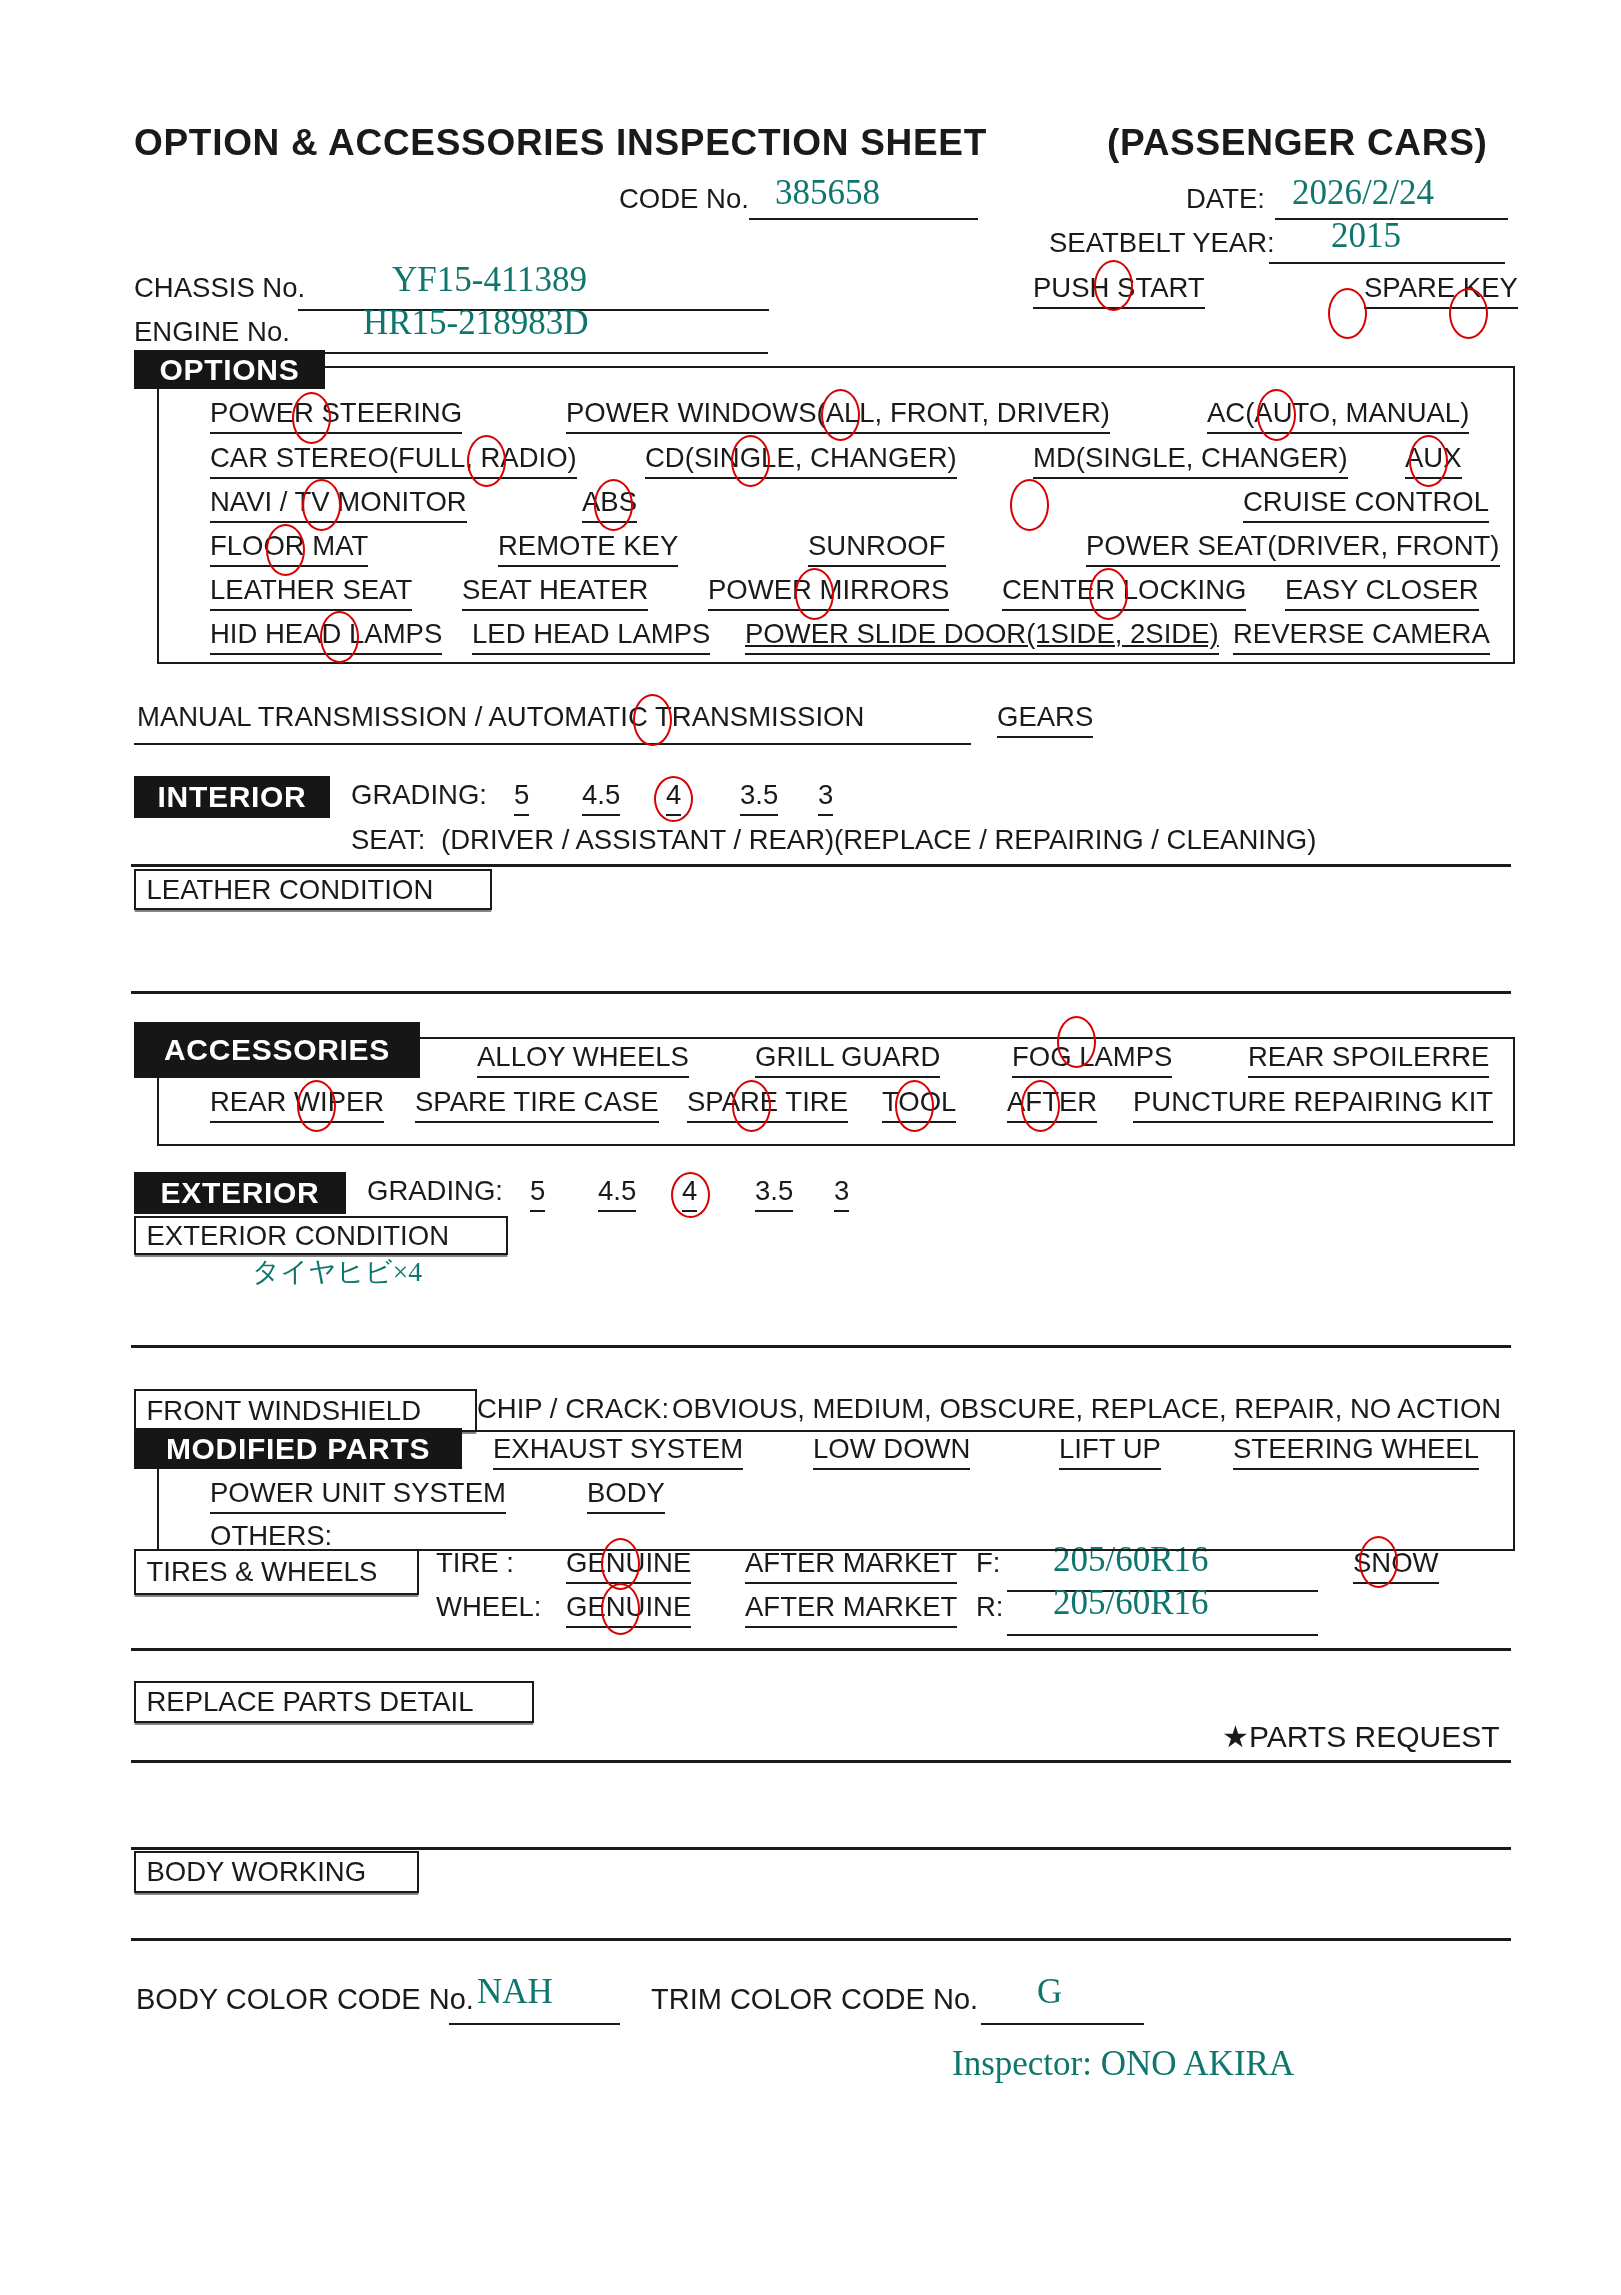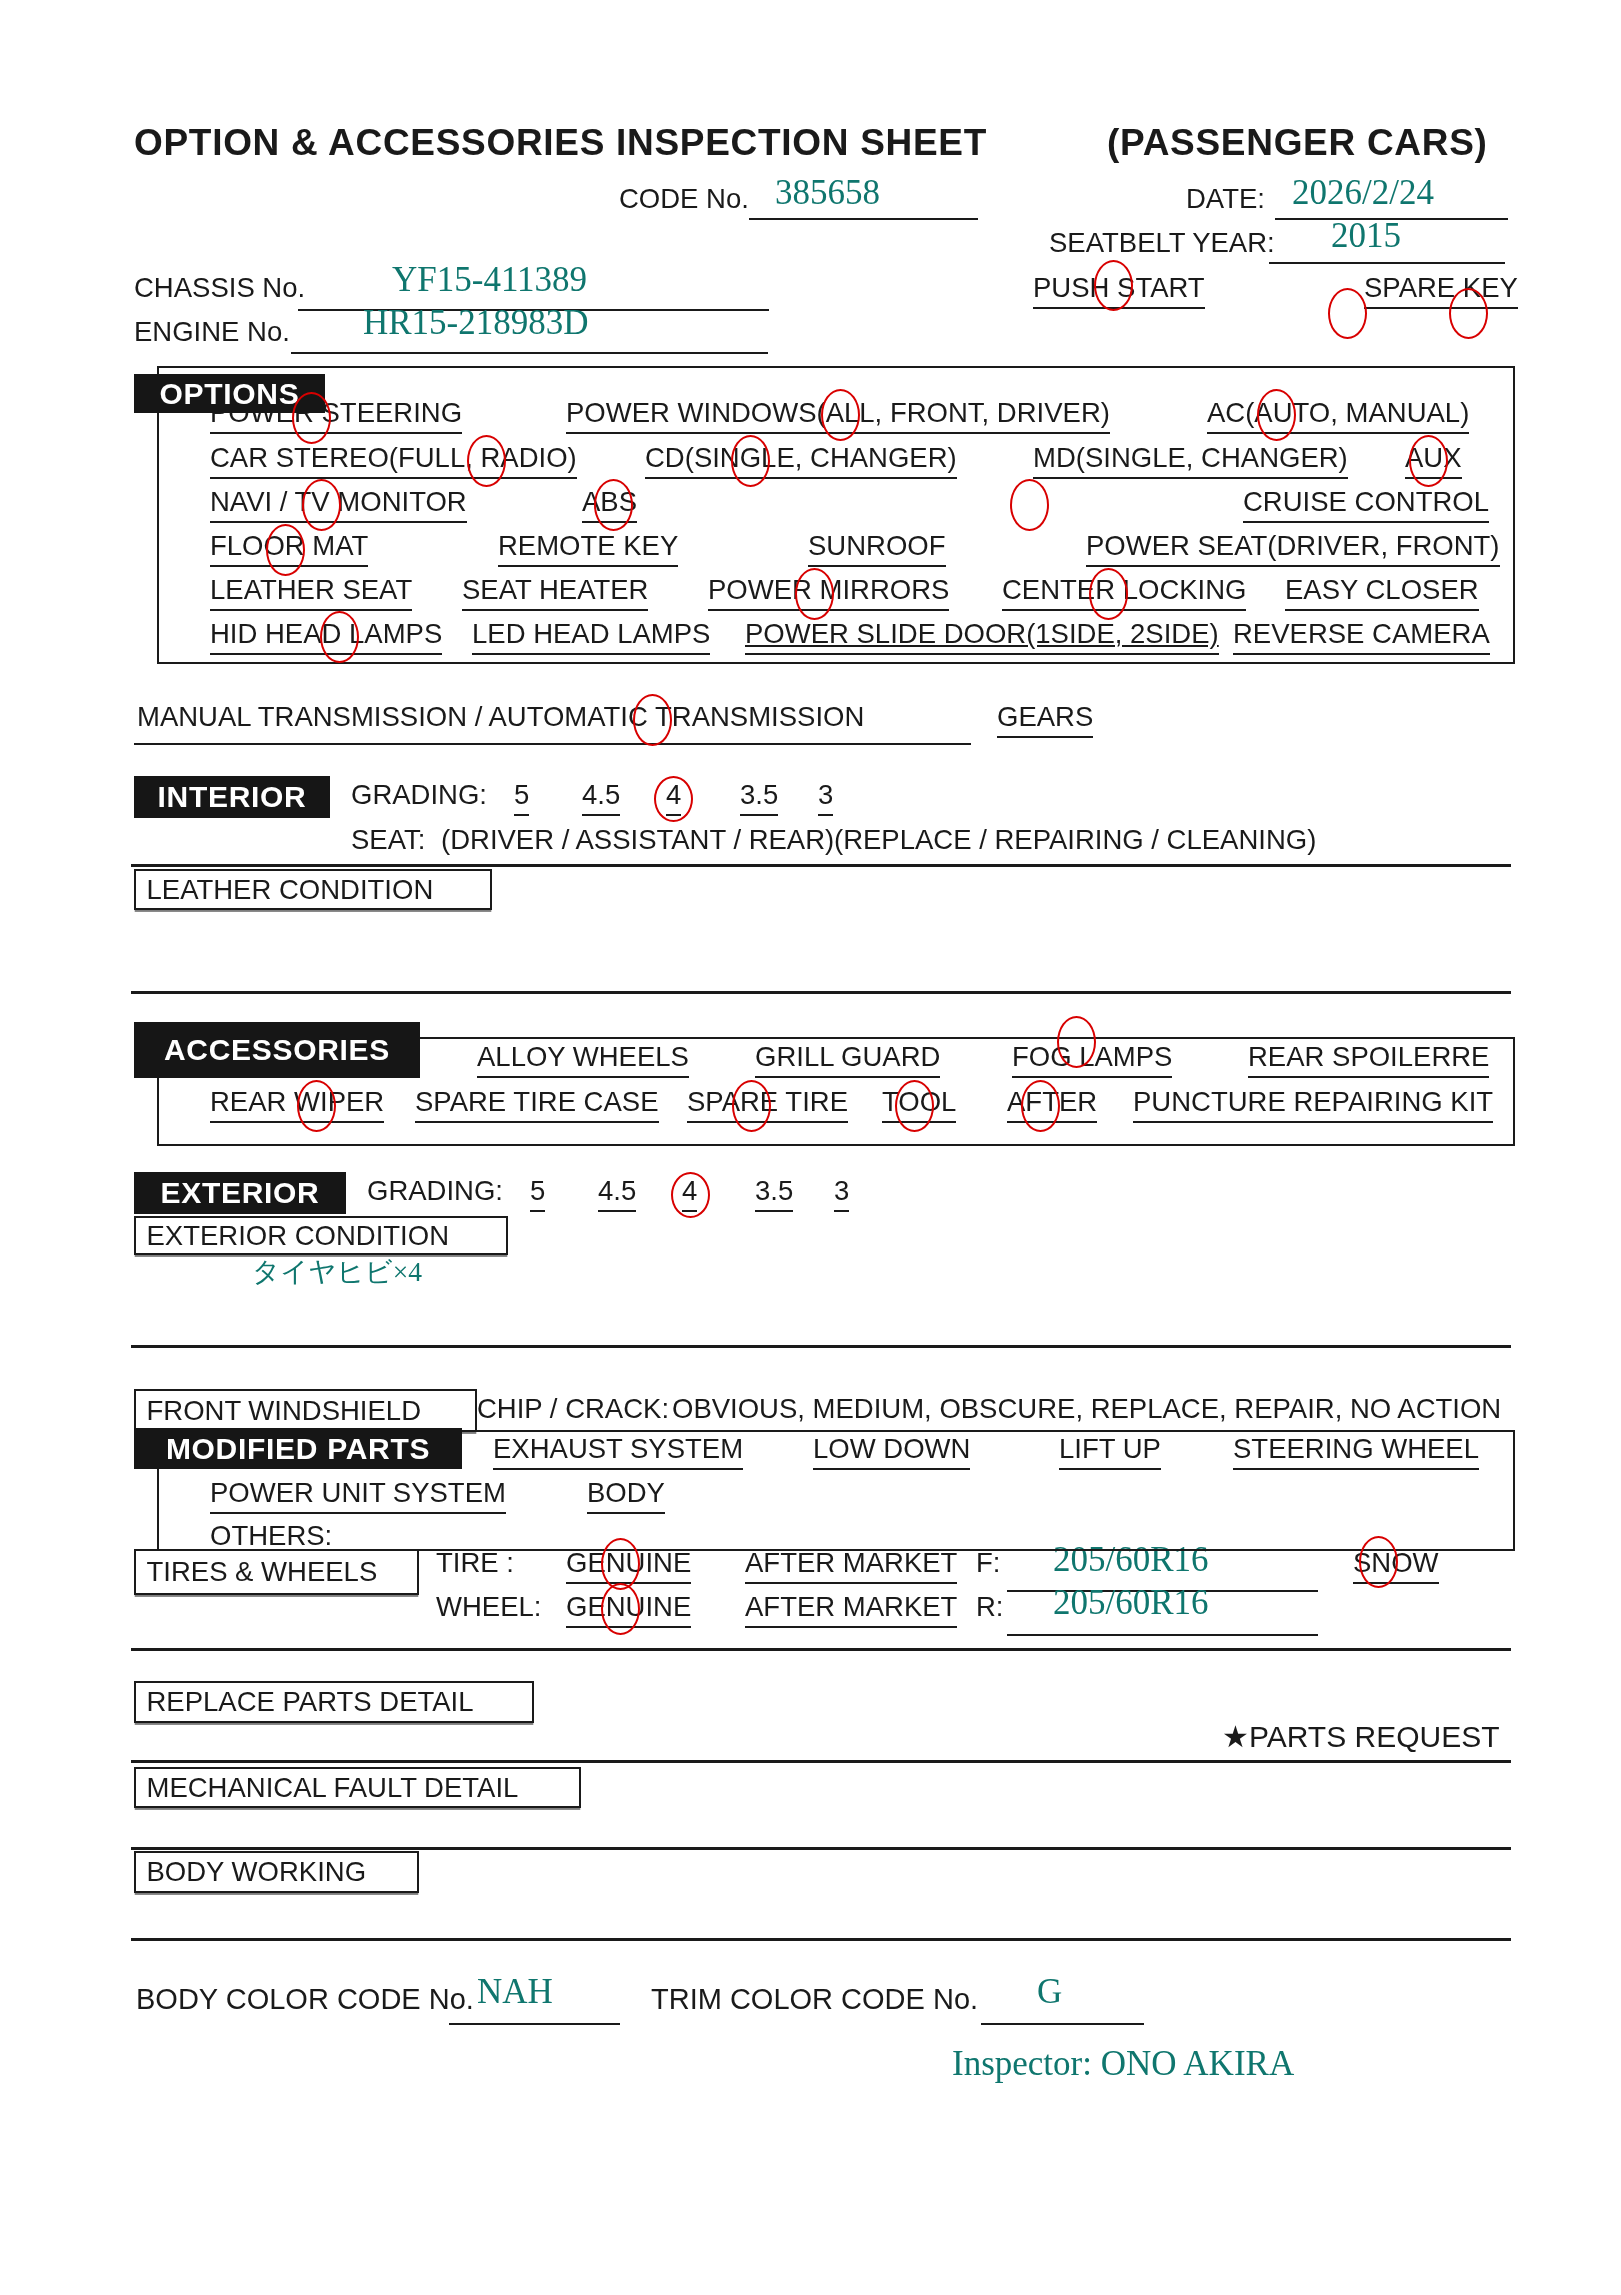--- a/index.html
+++ b/index.html
@@ -45,21 +45,21 @@
   <div class="hand" style="left:392px;top:262px;">YF15-411389</div>
 
   <div class="t" style="left:134px;top:317px;">ENGINE No.</div>
   <div class="ul" style="left:291px;top:352px;width:477px;"></div>
   <div class="hand" style="left:363px;top:305px;">HR15-218983D</div>
 
   <div class="t u" style="left:1033px;top:273px;">PUSH START</div>
   <div class="t u" style="left:1364px;top:273px;">SPARE KEY</div>
 
   <div class="obox" style="left:157px;top:366px;width:1354px;height:294px;"></div>
-  <div class="sec" style="left:134px;top:350px;width:191px;height:39px;margin-top:24px;">OPTIONS</div>
+  <div class="sec" style="left:134px;top:350px;width:191px;height:39px;">OPTIONS</div>
 
   <div class="t u" style="left:210px;top:398px;">POWER STEERING</div>
   <div class="t u" style="left:566px;top:398px;">POWER WINDOWS(ALL, FRONT, DRIVER)</div>
   <div class="t u" style="left:1207px;top:398px;">AC(AUTO, MANUAL)</div>
 
   <div class="t u" style="left:210px;top:443px;">CAR STEREO(FULL, RADIO)</div>
   <div class="t u" style="left:645px;top:443px;">CD(SINGLE, CHANGER)</div>
   <div class="t u" style="left:1033px;top:443px;">MD(SINGLE, CHANGER)</div>
   <div class="t u" style="left:1405px;top:443px;">AUX</div>
 
@@ -158,21 +158,20 @@
   <div class="t" style="left:976px;top:1592px;">R:</div>
   <div class="ul" style="left:1007px;top:1634px;width:311px;"></div>
   <div class="hand" style="left:1053px;top:1585px;">205/60R16</div>
 
   <div class="hr" style="left:131px;top:1648px;width:1380px;"></div>
 
   <div class="wbox" style="left:134px;top:1681px;width:385px;height:38px;">REPLACE PARTS DETAIL</div>
   <div class="t" style="left:1222px;top:1720px;font-size:30px;">★PARTS REQUEST</div>
   <div class="hr" style="left:131px;top:1760px;width:1380px;"></div>
 
-  <div class="wbox" style="left:134px;top:1767px;width:432px;height:37px;">MECHANICAL FAULT DETAIL</div>
   <div class="hr" style="left:131px;top:1847px;width:1380px;"></div>
 
   <div class="wbox" style="left:134px;top:1851px;width:270px;height:38px;">BODY WORKING</div>
   <div class="hr" style="left:131px;top:1938px;width:1380px;"></div>
 
   <div class="t" style="left:136px;top:1984px;font-size:29px;">BODY COLOR CODE No.</div>
   <div class="ul" style="left:449px;top:2023px;width:171px;"></div>
   <div class="hand" style="left:477px;top:1974px;">NAH</div>
   <div class="t" style="left:651px;top:1984px;font-size:29px;">TRIM COLOR CODE No.</div>
   <div class="ul" style="left:981px;top:2023px;width:163px;"></div>

